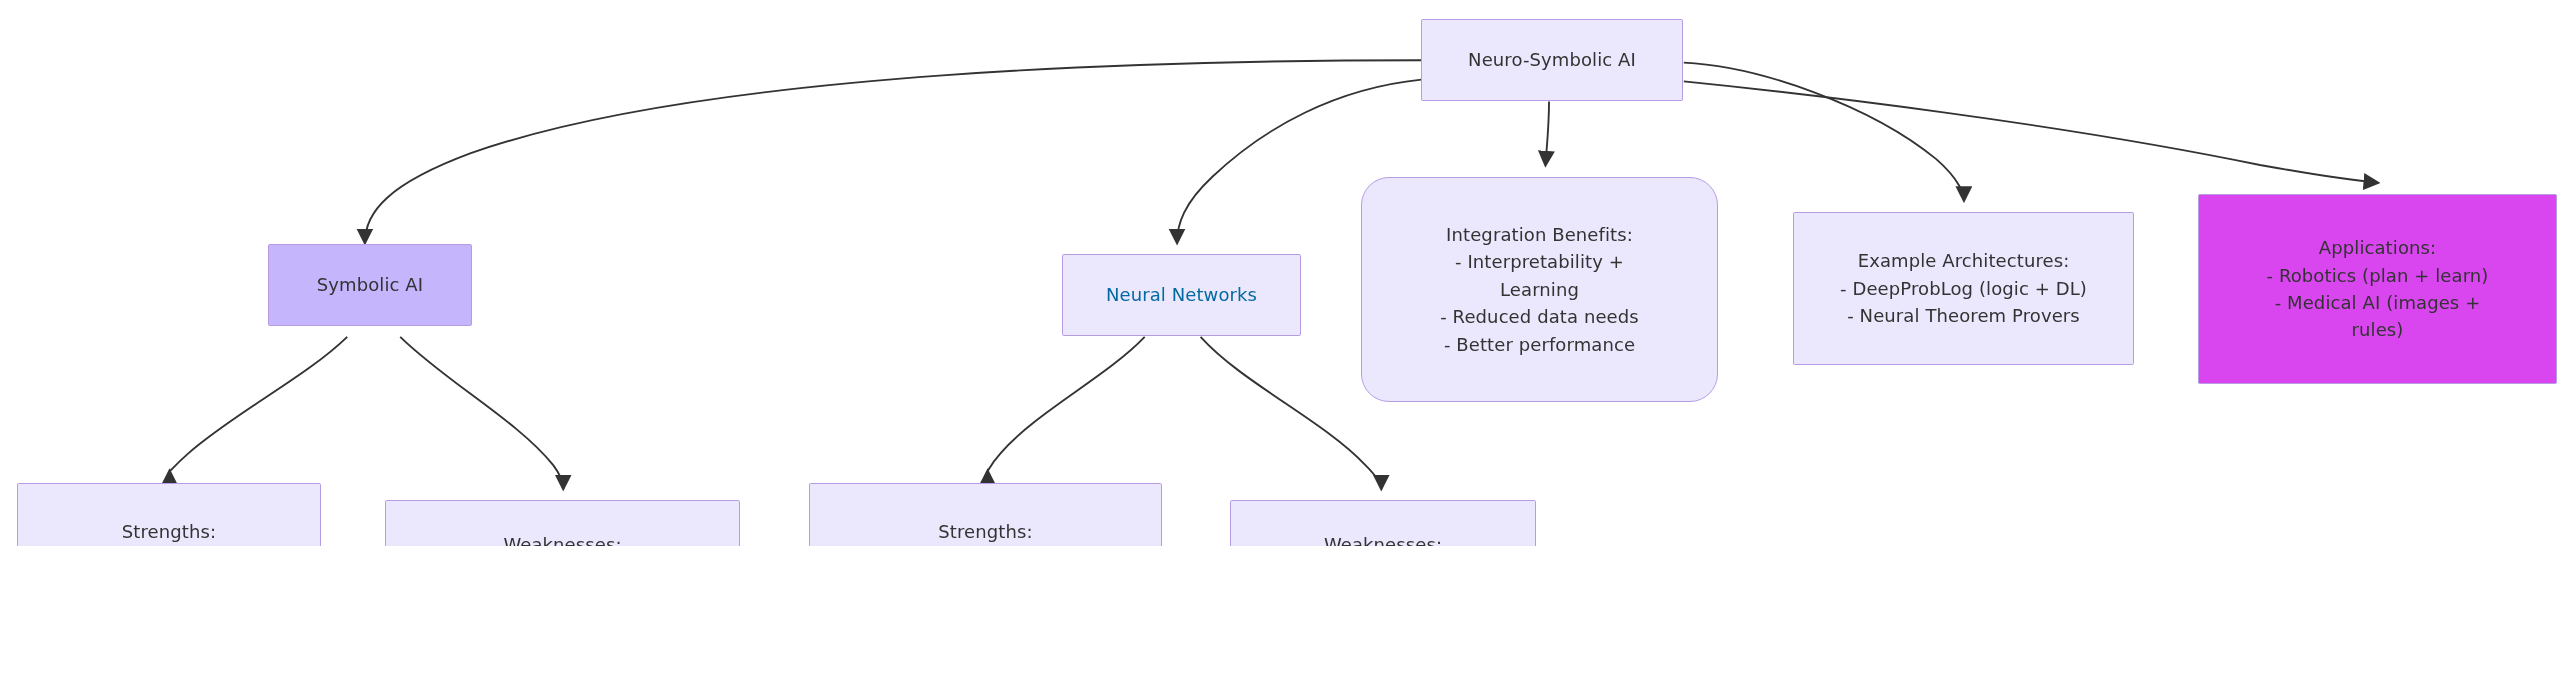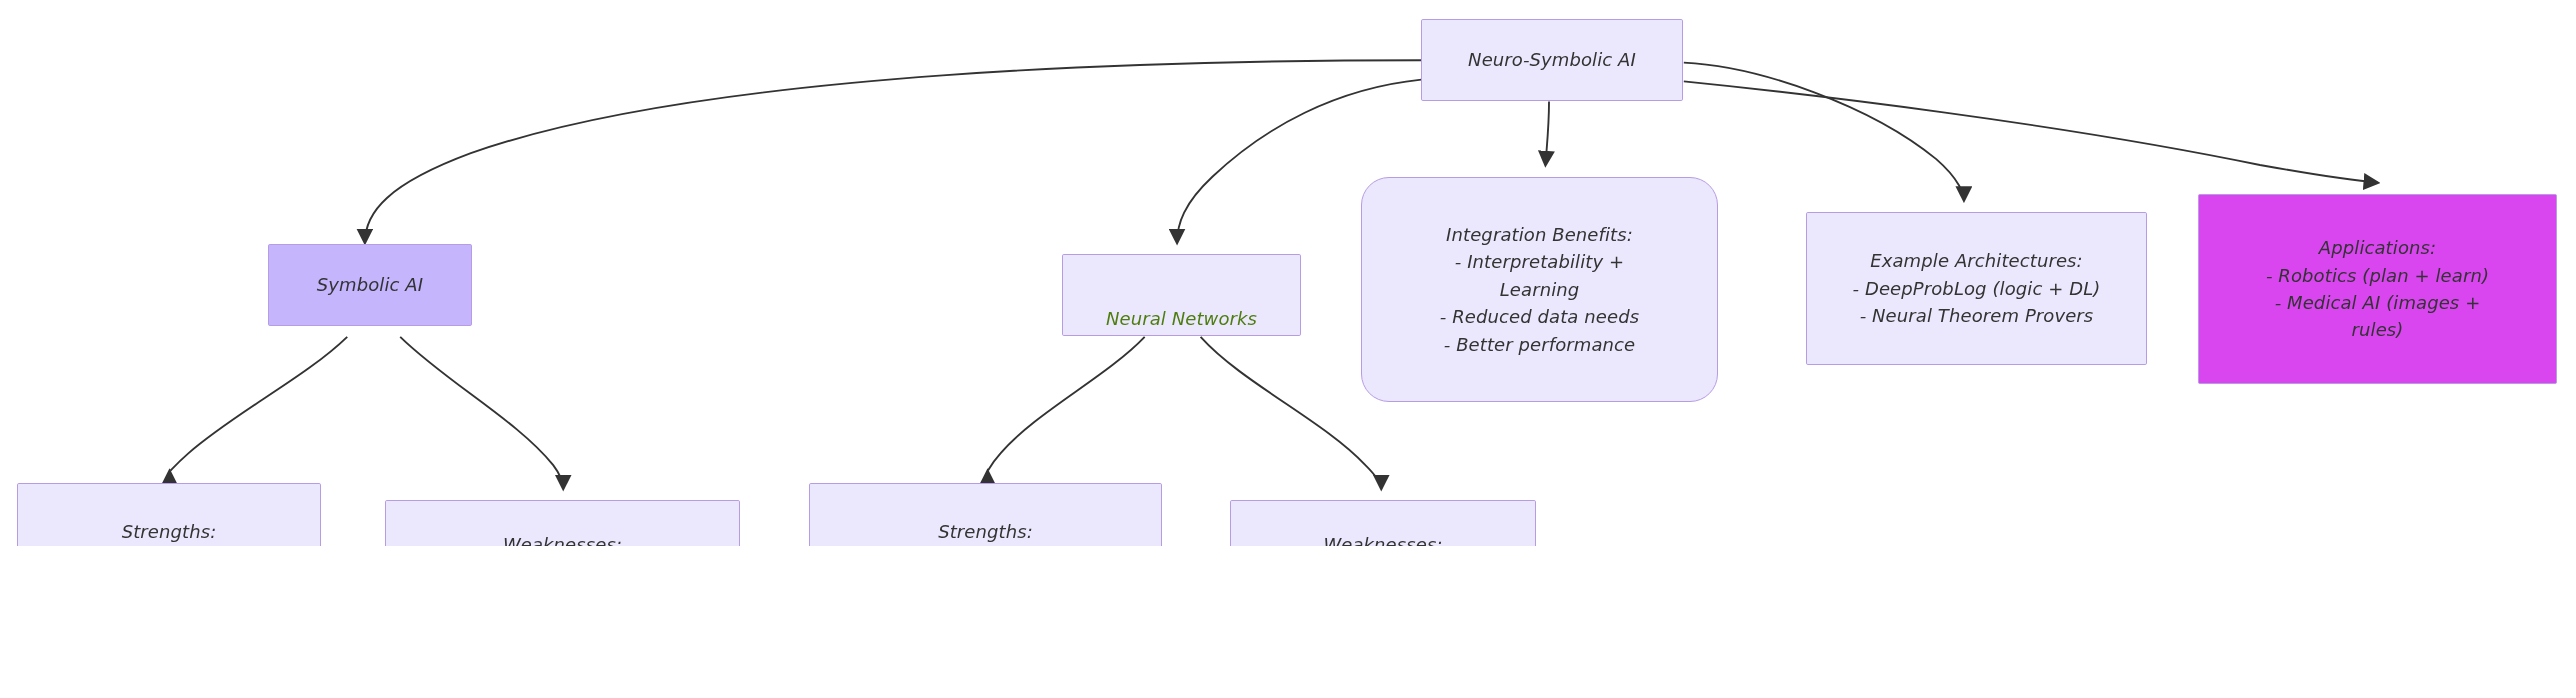--- a/index.html
+++ b/index.html
@@ -10,21 +10,20 @@
   }
   body {
     font-family: "DejaVu Sans", sans-serif;
   }
   #canvas {
     position: relative;
     width: 2576px;
     height: 546px;
     background: #ffffff;
     overflow: hidden;
-    font-style: italic;
   }
   #edge-layer {
     position: absolute;
     left: 0;
     top: 0;
     width: 2576px;
     height: 699px;
     pointer-events: none;
   }
   .node {
@@ -65,27 +64,27 @@
         <path d="M 590,572 C 520,640 400,700 320,770 C 295,792 288,802 288,800" fill="none" stroke="#333333" stroke-width="3.2" marker-end="url(#arrowhead)"></path>
         <path d="M 680,572 C 760,650 880,715 940,790 C 955,810 957,824 957,830" fill="none" stroke="#333333" stroke-width="3.2" marker-end="url(#arrowhead)"></path>
         <path d="M 1945,572 C 1880,640 1760,700 1700,770 C 1682,790 1678,802 1678,800" fill="none" stroke="#333333" stroke-width="3.2" marker-end="url(#arrowhead)"></path>
         <path d="M 2040,572 C 2110,650 2250,715 2320,790 C 2340,810 2347,824 2347,830" fill="none" stroke="#333333" stroke-width="3.2" marker-end="url(#arrowhead)"></path>
       </g>
   </svg>
 
   <div id="nodes-group">
       <div class="node" style="left: 1421px; top: 19px; width: 262px; height: 82px; background: rgb(235, 232, 253); border-color: rgb(183, 156, 228); color: rgb(51, 51, 51);"><span>Neuro-Symbolic AI</span></div>
       <div class="node" style="left: 268px; top: 244px; width: 204px; height: 82px; background: #c4b5fd; border-color: rgb(183, 156, 228); color: rgb(51, 51, 51); justify-content: center;"><span>Symbolic AI</span></div>
-      <div class="node" style="left: 1062px; top: 254px; width: 239px; height: 82px; background: rgb(235, 232, 253); border-color: rgb(183, 156, 228); color: #4d7c0f; align-items: flex-end;"><span>Neural Networks</span></div>
+      <div class="node" style="left: 1062px; top: 254px; width: 239px; height: 82px; background: rgb(235, 232, 253); border-color: rgb(183, 156, 228); color: #0369a1;"><span>Neural Networks</span></div>
       <div class="node" style="left: 1361px; top: 177px; width: 357px; height: 225px; background: rgb(235, 232, 253); border-color: rgb(183, 156, 228); color: rgb(51, 51, 51); border-radius: 28px;"><span>Integration Benefits:
 - Interpretability +
 Learning
 - Reduced data needs
 - Better performance</span></div>
-      <div class="node" style="left: 1793px; top: 212px; width: 341px; height: 153px; background: rgb(235, 232, 253); border-color: rgb(183, 156, 228); color: rgb(51, 51, 51); margin-left: 13px;"><span>Example Architectures:
+      <div class="node" style="left: 1793px; top: 212px; width: 341px; height: 153px; background: rgb(235, 232, 253); border-color: rgb(183, 156, 228); color: rgb(51, 51, 51);"><span>Example Architectures:
 - DeepProbLog (logic + DL)
 - Neural Theorem Provers</span></div>
       <div class="node" style="left: 2198px; top: 194px; width: 359px; height: 190px; background: #d946ef; border-color: rgb(183, 156, 228); color: rgb(51, 51, 51);"><span>Applications:
 - Robotics (plan + learn)
 - Medical AI (images +
 rules)</span></div>
       <div class="node" style="left: 17px; top: 483px; width: 304px; height: 180px; background: rgb(235, 232, 253); border-color: rgb(183, 156, 228); color: rgb(51, 51, 51);"><span>Strengths:
 - Logical precision
 - Explainable rules
 - Structured reasoning</span></div>

